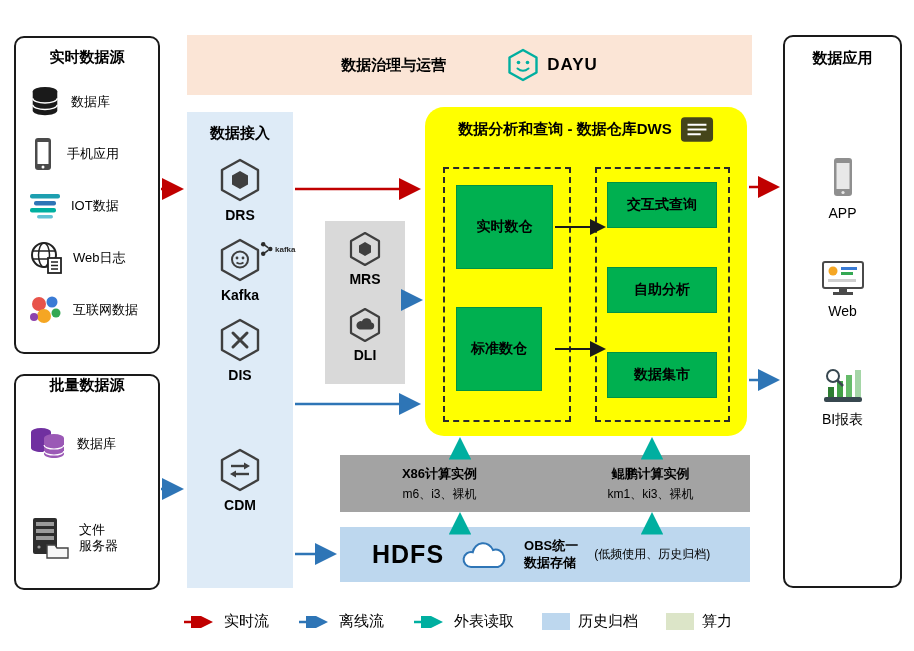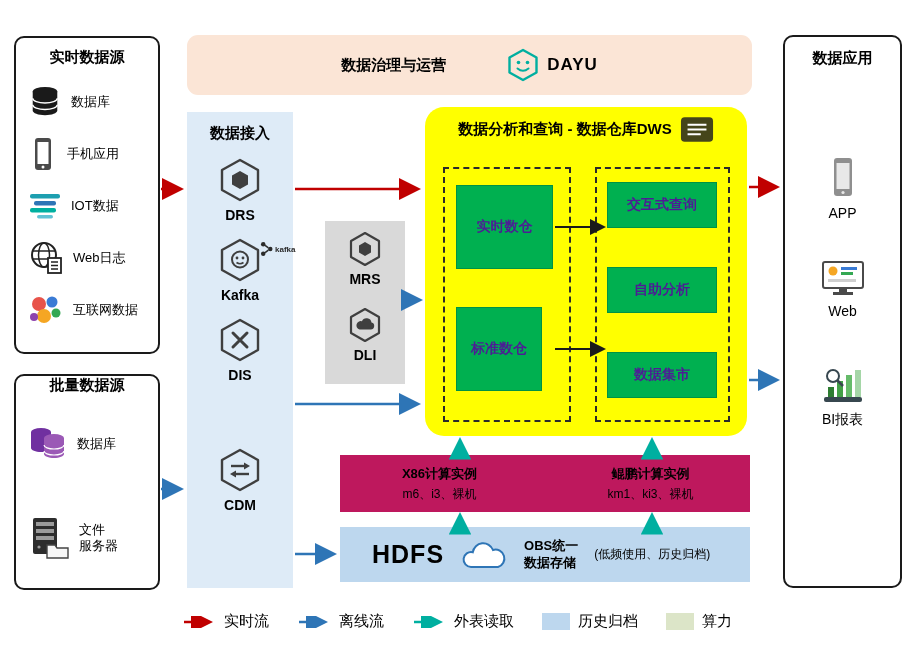--- a/index.html
+++ b/index.html
@@ -10,27 +10,27 @@
 .btitle{font-weight:bold;font-size:15px;text-align:center;}
 .row{position:absolute;left:12px;right:4px;display:flex;align-items:center;gap:9px;}
 .row .lbl{font-size:13px;line-height:1.25;}
 .node{position:absolute;left:0;right:0;display:flex;flex-direction:column;align-items:center;gap:4px;}
 .node .lbl{font-weight:bold;font-size:14px;}
 .preline{white-space:pre-line;}
 .iconwrap{position:relative;width:46px;height:46px;}
 .kafka-logo{position:absolute;left:42px;top:3px;display:flex;align-items:center;gap:1px;}
 .kafka-logo span{font-size:8px;font-weight:bold;color:#2b2b2b;}
 .panel-ingest{background:#DEEBF7;}
-.panel-gov{background:#FBE5D6;display:flex;align-items:center;justify-content:center;gap:60px;border-radius:11px;}
+.panel-gov{background:#FBE5D6;display:flex;align-items:center;justify-content:center;gap:60px;}
 .panel-mid{background:#D9D9D9;padding-left:24px;}
 .panel-dws{background:#FFFF00;border-radius:19px;}
 .dws-title{display:flex;align-items:center;justify-content:center;gap:8px;padding-top:9px;font-weight:bold;font-size:15px;}
 .dashed{position:absolute;border:2px dashed #2a2a2a;}
-.green-box{position:absolute;background:#00B050;border:1px solid #009245;display:flex;align-items:center;justify-content:center;font-weight:bold;font-size:14px;color:#4c1d95;text-align:center;}
-.panel-compute{background:#be185d;display:flex;gap:12px;}
+.green-box{position:absolute;background:#00B050;border:1px solid #009245;display:flex;align-items:center;justify-content:center;font-weight:bold;font-size:14px;color:#000000;text-align:center;}
+.panel-compute{background:#a3a3a3;display:flex;gap:12px;}
 .compute-half{flex:1;display:flex;flex-direction:column;align-items:center;justify-content:center;gap:3px;}
 .compute-half .t{font-weight:bold;font-size:13px;}
 .compute-half .s{font-size:12px;}
 .panel-hdfs{background:#BDD7EE;display:flex;align-items:center;gap:16px;padding-left:32px;}
 .hdfs-lbl{font-weight:bold;font-size:25px;letter-spacing:1px;}
 .obs-title{font-weight:bold;font-size:13px;line-height:1.3;}
 .obs-note{font-size:12px;}
 .gov-title{font-weight:bold;font-size:15px;}
 .dayu{display:flex;align-items:center;gap:7px;}
 .dayu .p{font-weight:bold;font-size:17px;letter-spacing:1px;}

